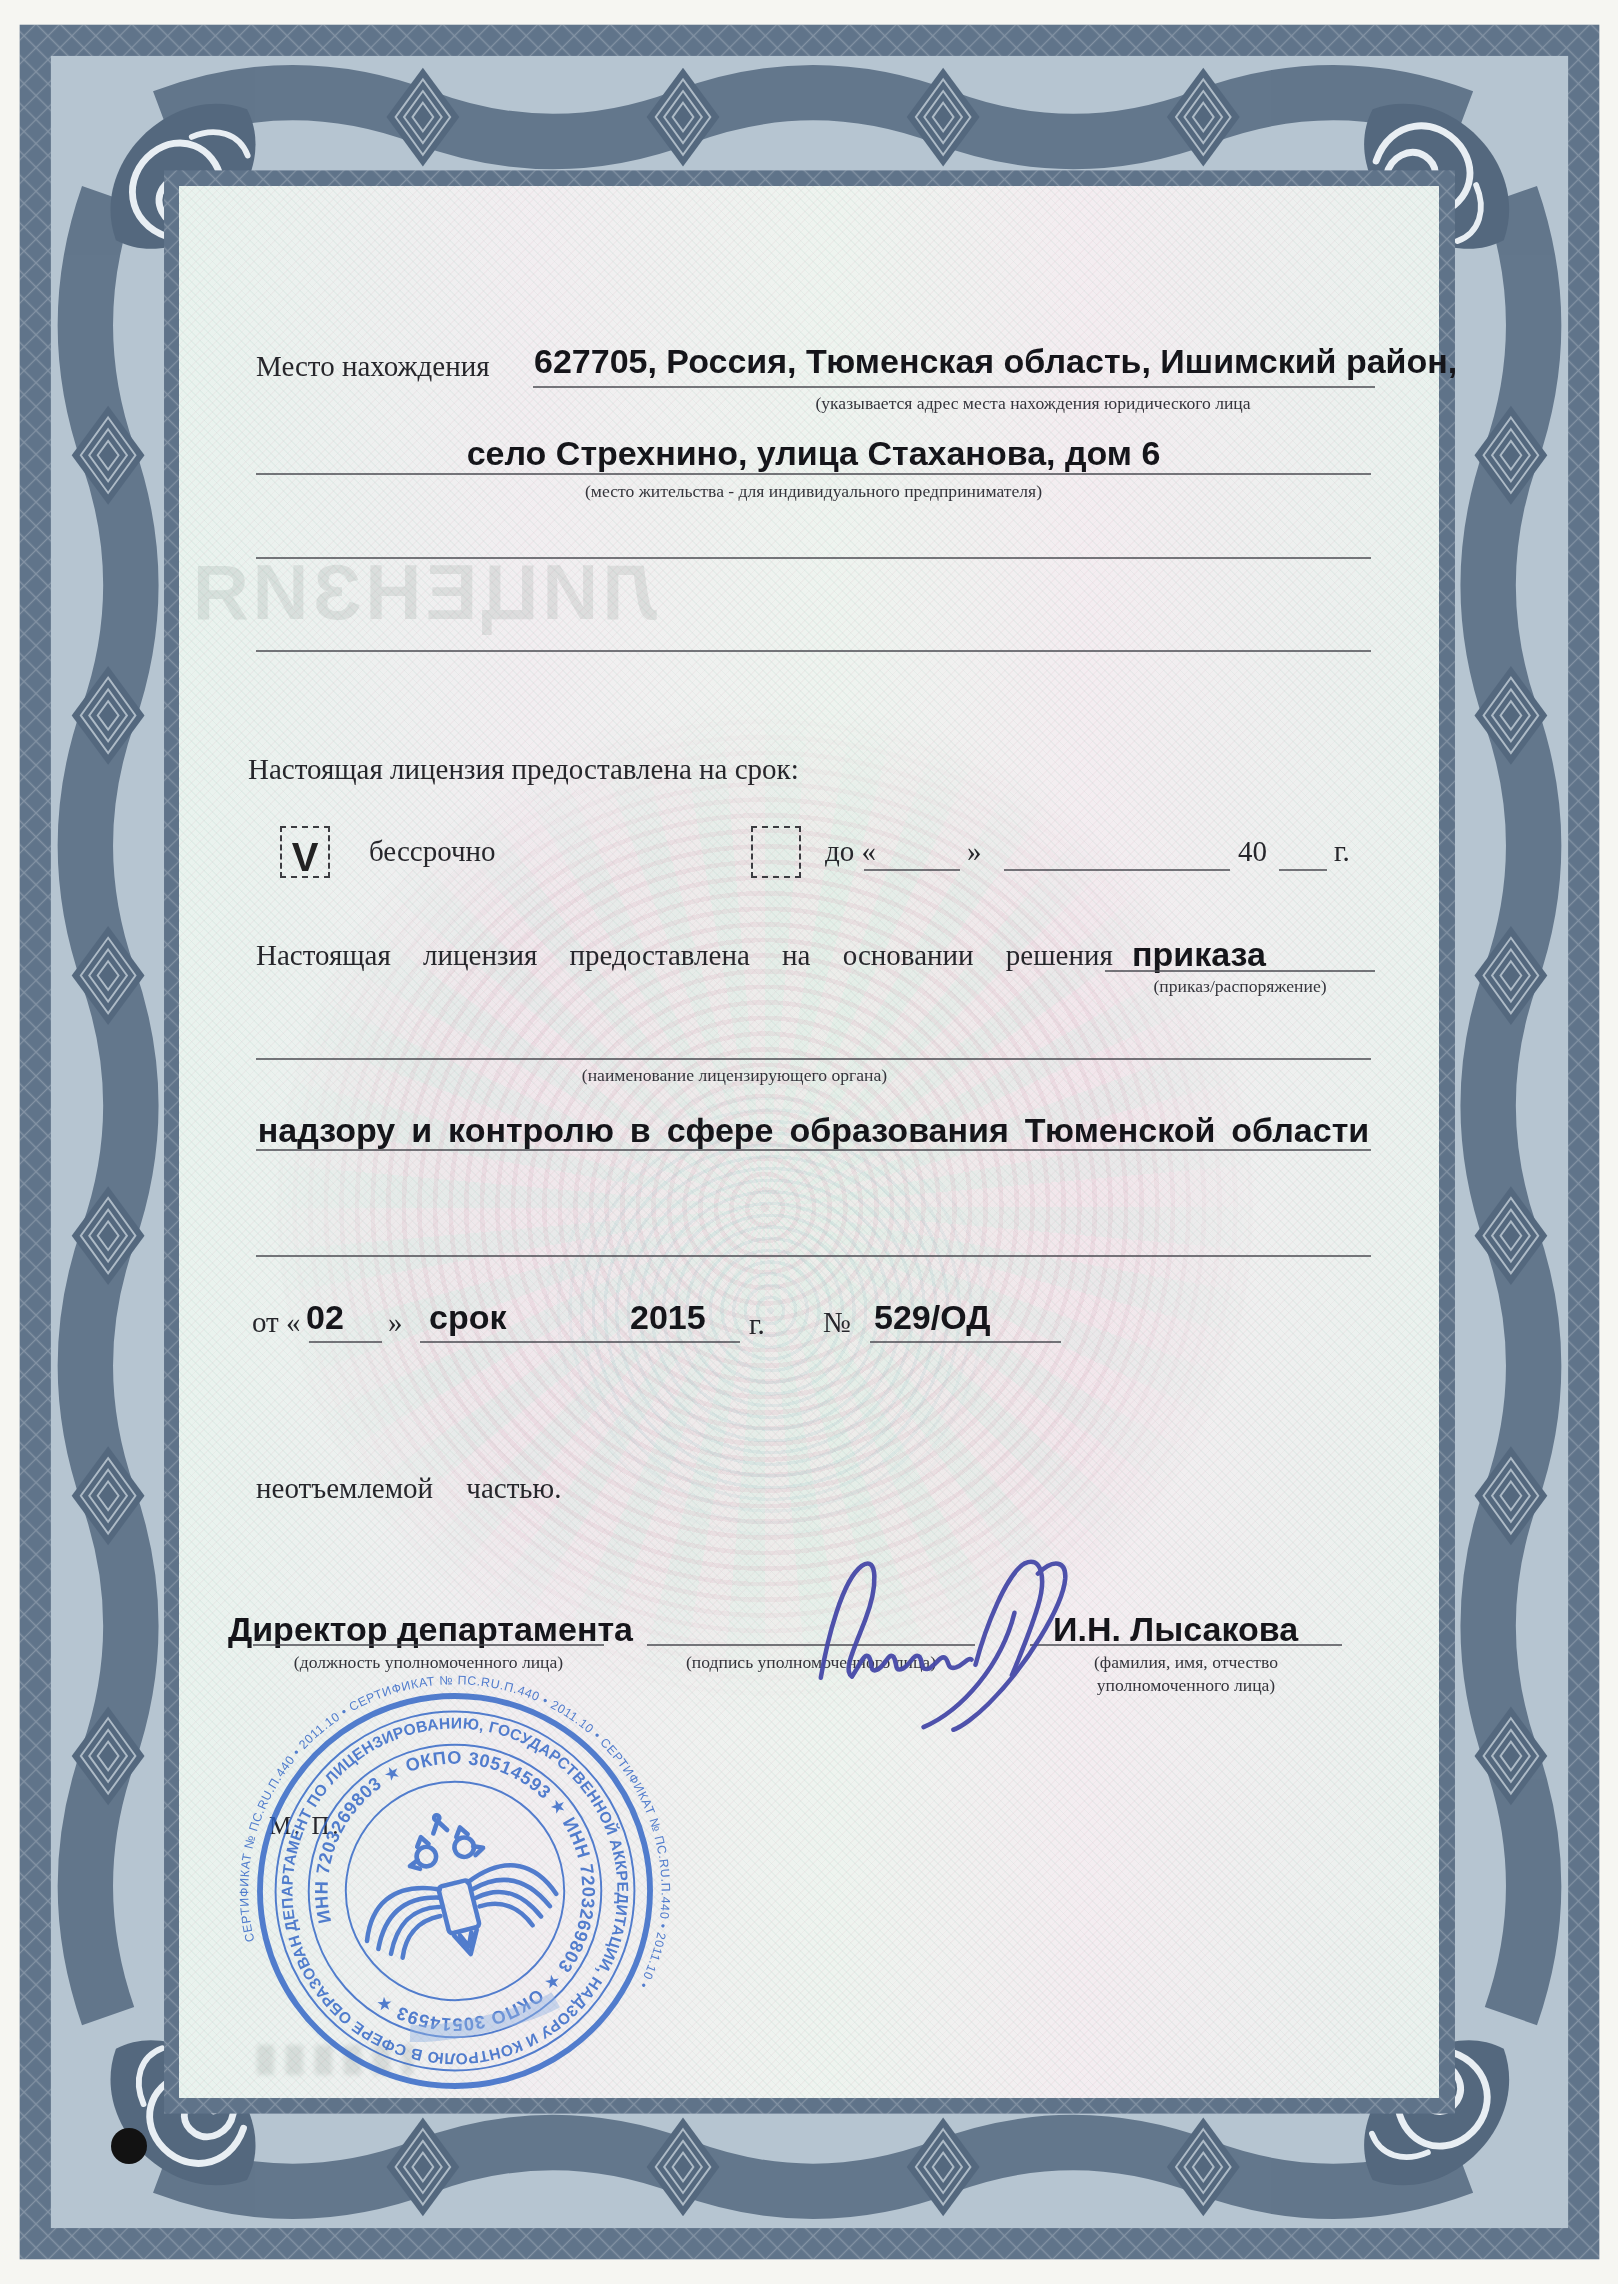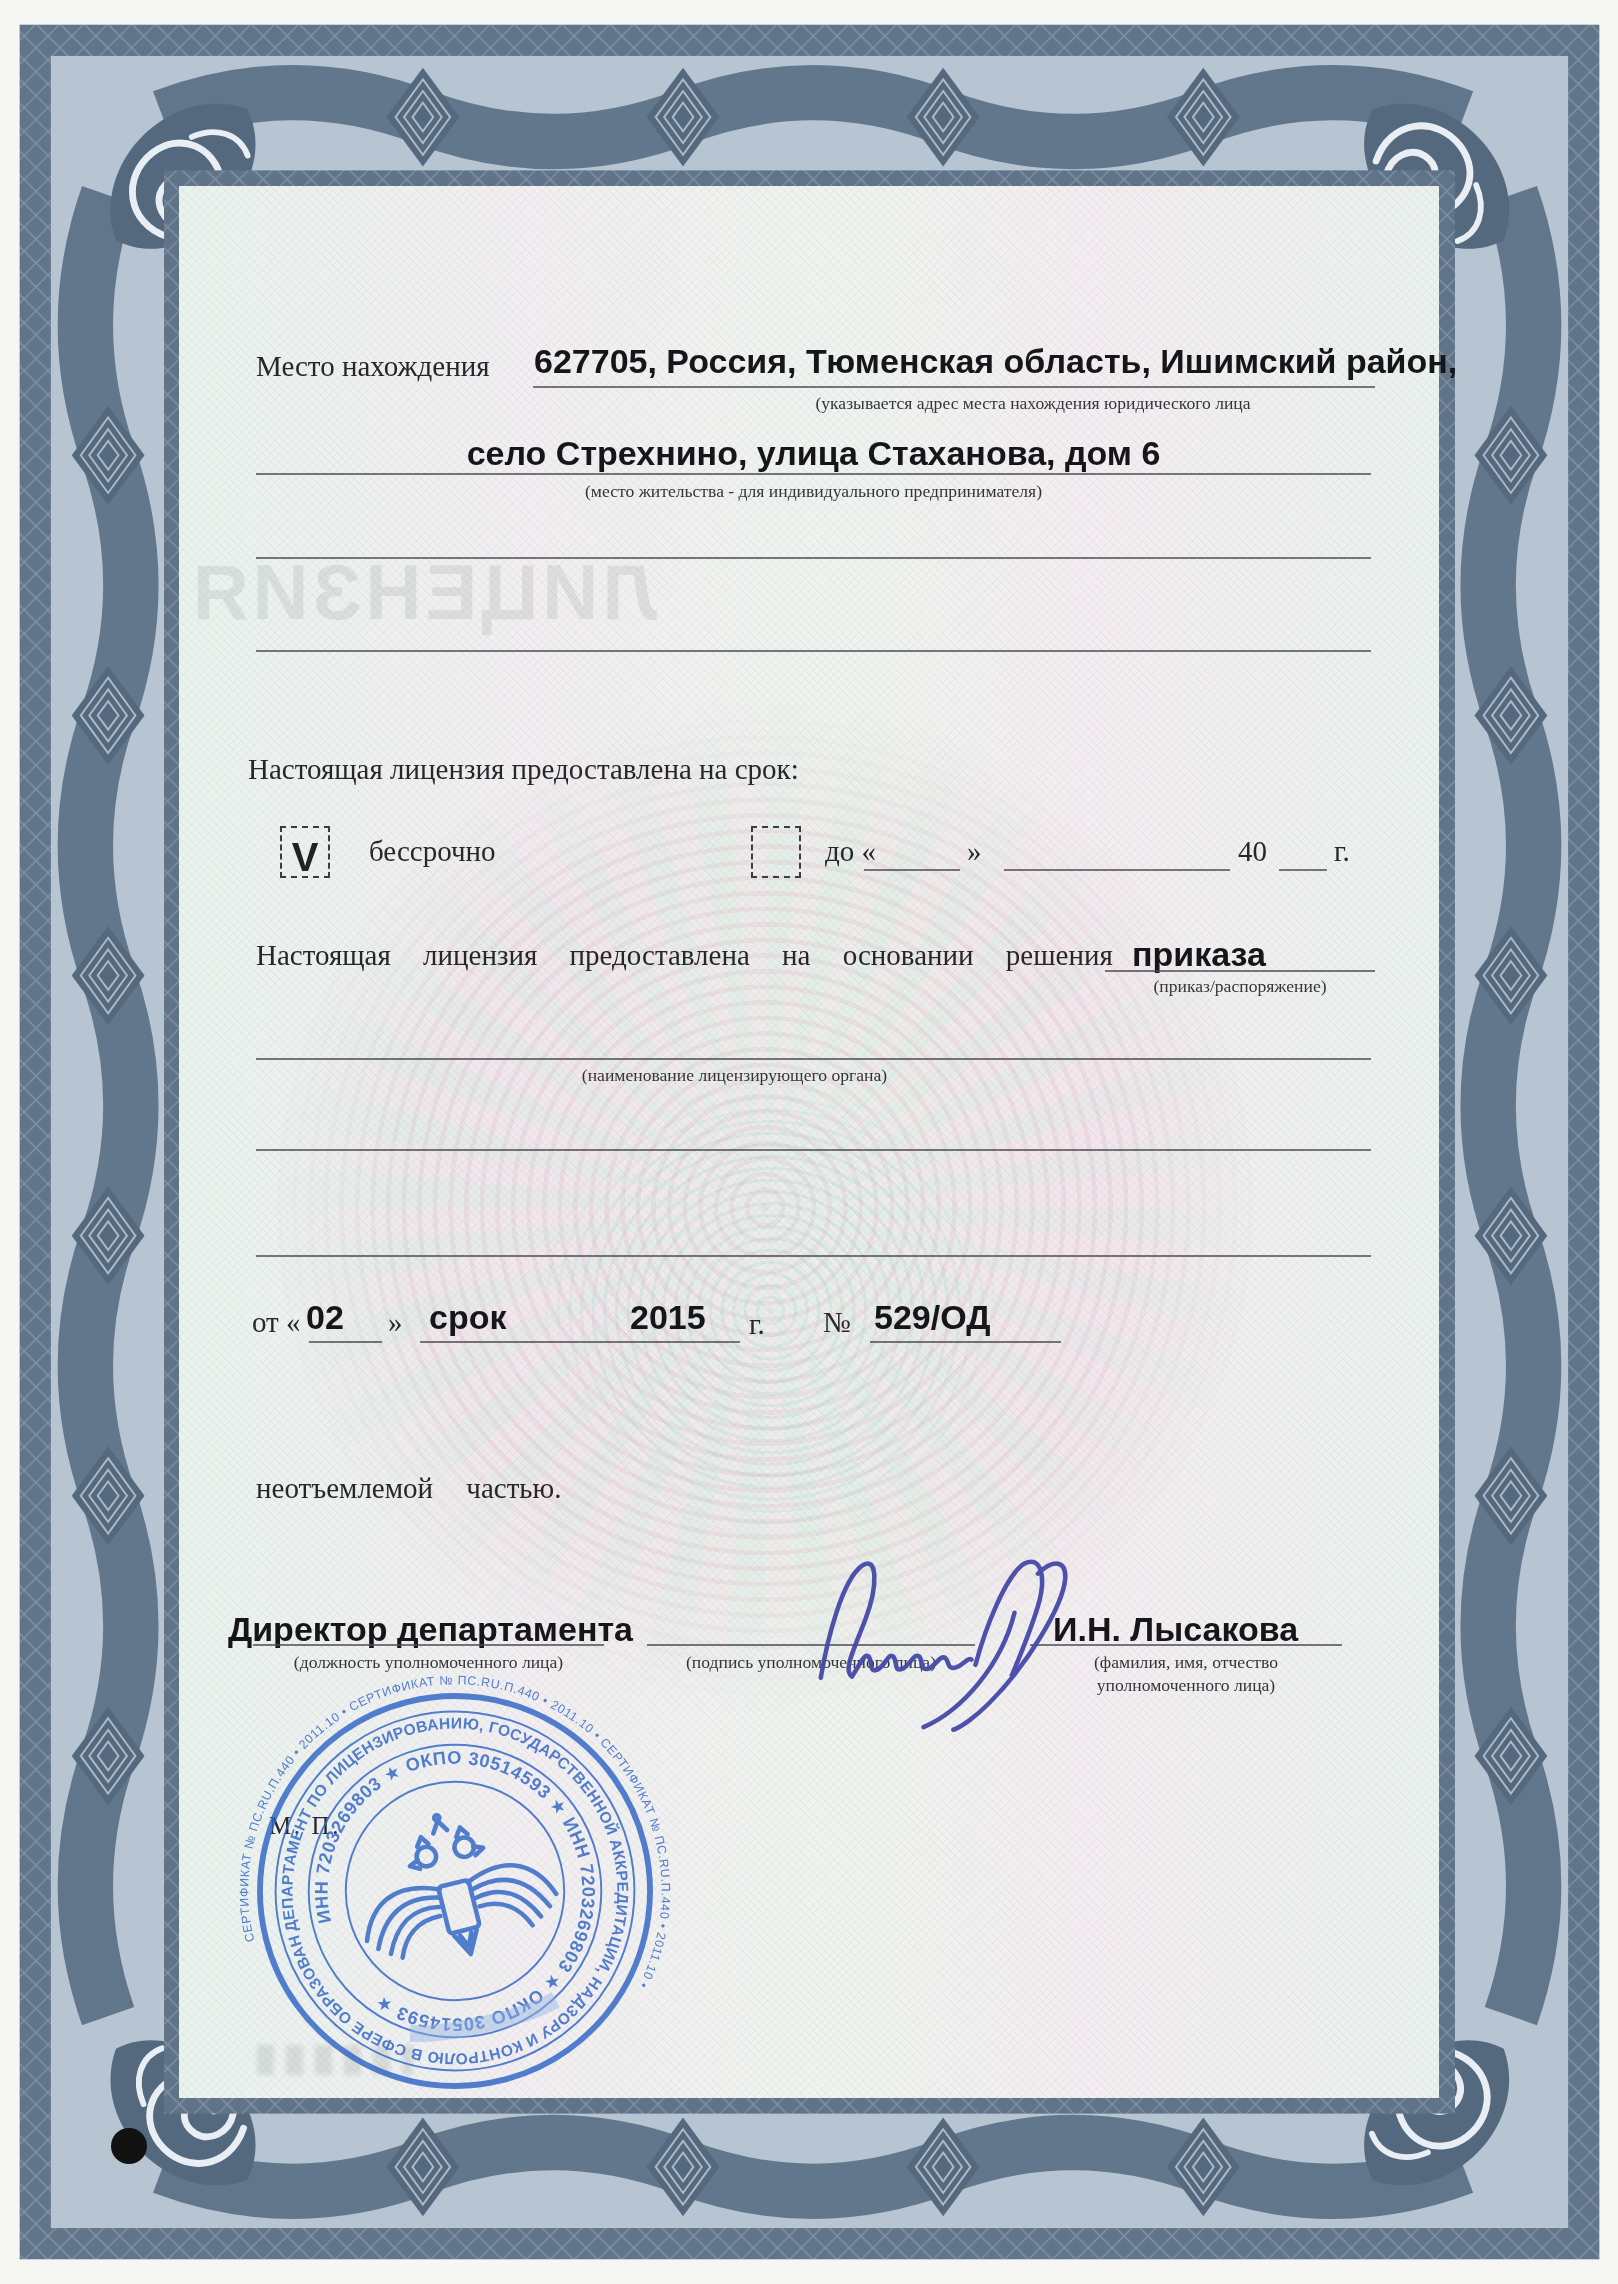--- a/index.html
+++ b/index.html
@@ -147,20 +147,21 @@
     <div class="rule" style="left:1100px;top:683px;width:48px;"></div>
     <div class="txt serif" style="left:1155px;top:649px;">г.</div>
 
     <div class="txt serif" style="left:77px;top:753px;word-spacing:25px;">Настоящая лицензия предоставлена на основании решения</div>
     <div class="txt boldval" style="left:953px;top:749px;">приказа</div>
     <div class="rule" style="left:926px;top:784px;width:270px;"></div>
     <div class="txt cap center" style="left:926px;top:790px;width:270px;">(приказ/распоряжение)</div>
 
     <div class="rule" style="left:77px;top:872px;width:1115px;"></div>
     <div class="txt cap center" style="left:211px;top:879px;width:689px;">(наименование лицензирующего органа)</div>
+    <div class="txt boldval center" style="left:77px;top:925px;width:1115px;word-spacing:6.5px;">надзору и контролю в сфере образования Тюменской области</div>
     <div class="rule" style="left:77px;top:963px;width:1115px;"></div>
 
     <div class="rule" style="left:77px;top:1069px;width:1115px;"></div>
 
     <div class="txt serif" style="left:73px;top:1120px;">от «</div>
     <div class="txt boldval" style="left:127px;top:1112px;">02</div>
     <div class="rule" style="left:130px;top:1155px;width:73px;"></div>
     <div class="txt serif" style="left:209px;top:1120px;">»</div>
     <div class="txt boldval" style="left:250px;top:1112px;">срок</div>
     <div class="txt boldval" style="left:451px;top:1112px;">2015</div>

